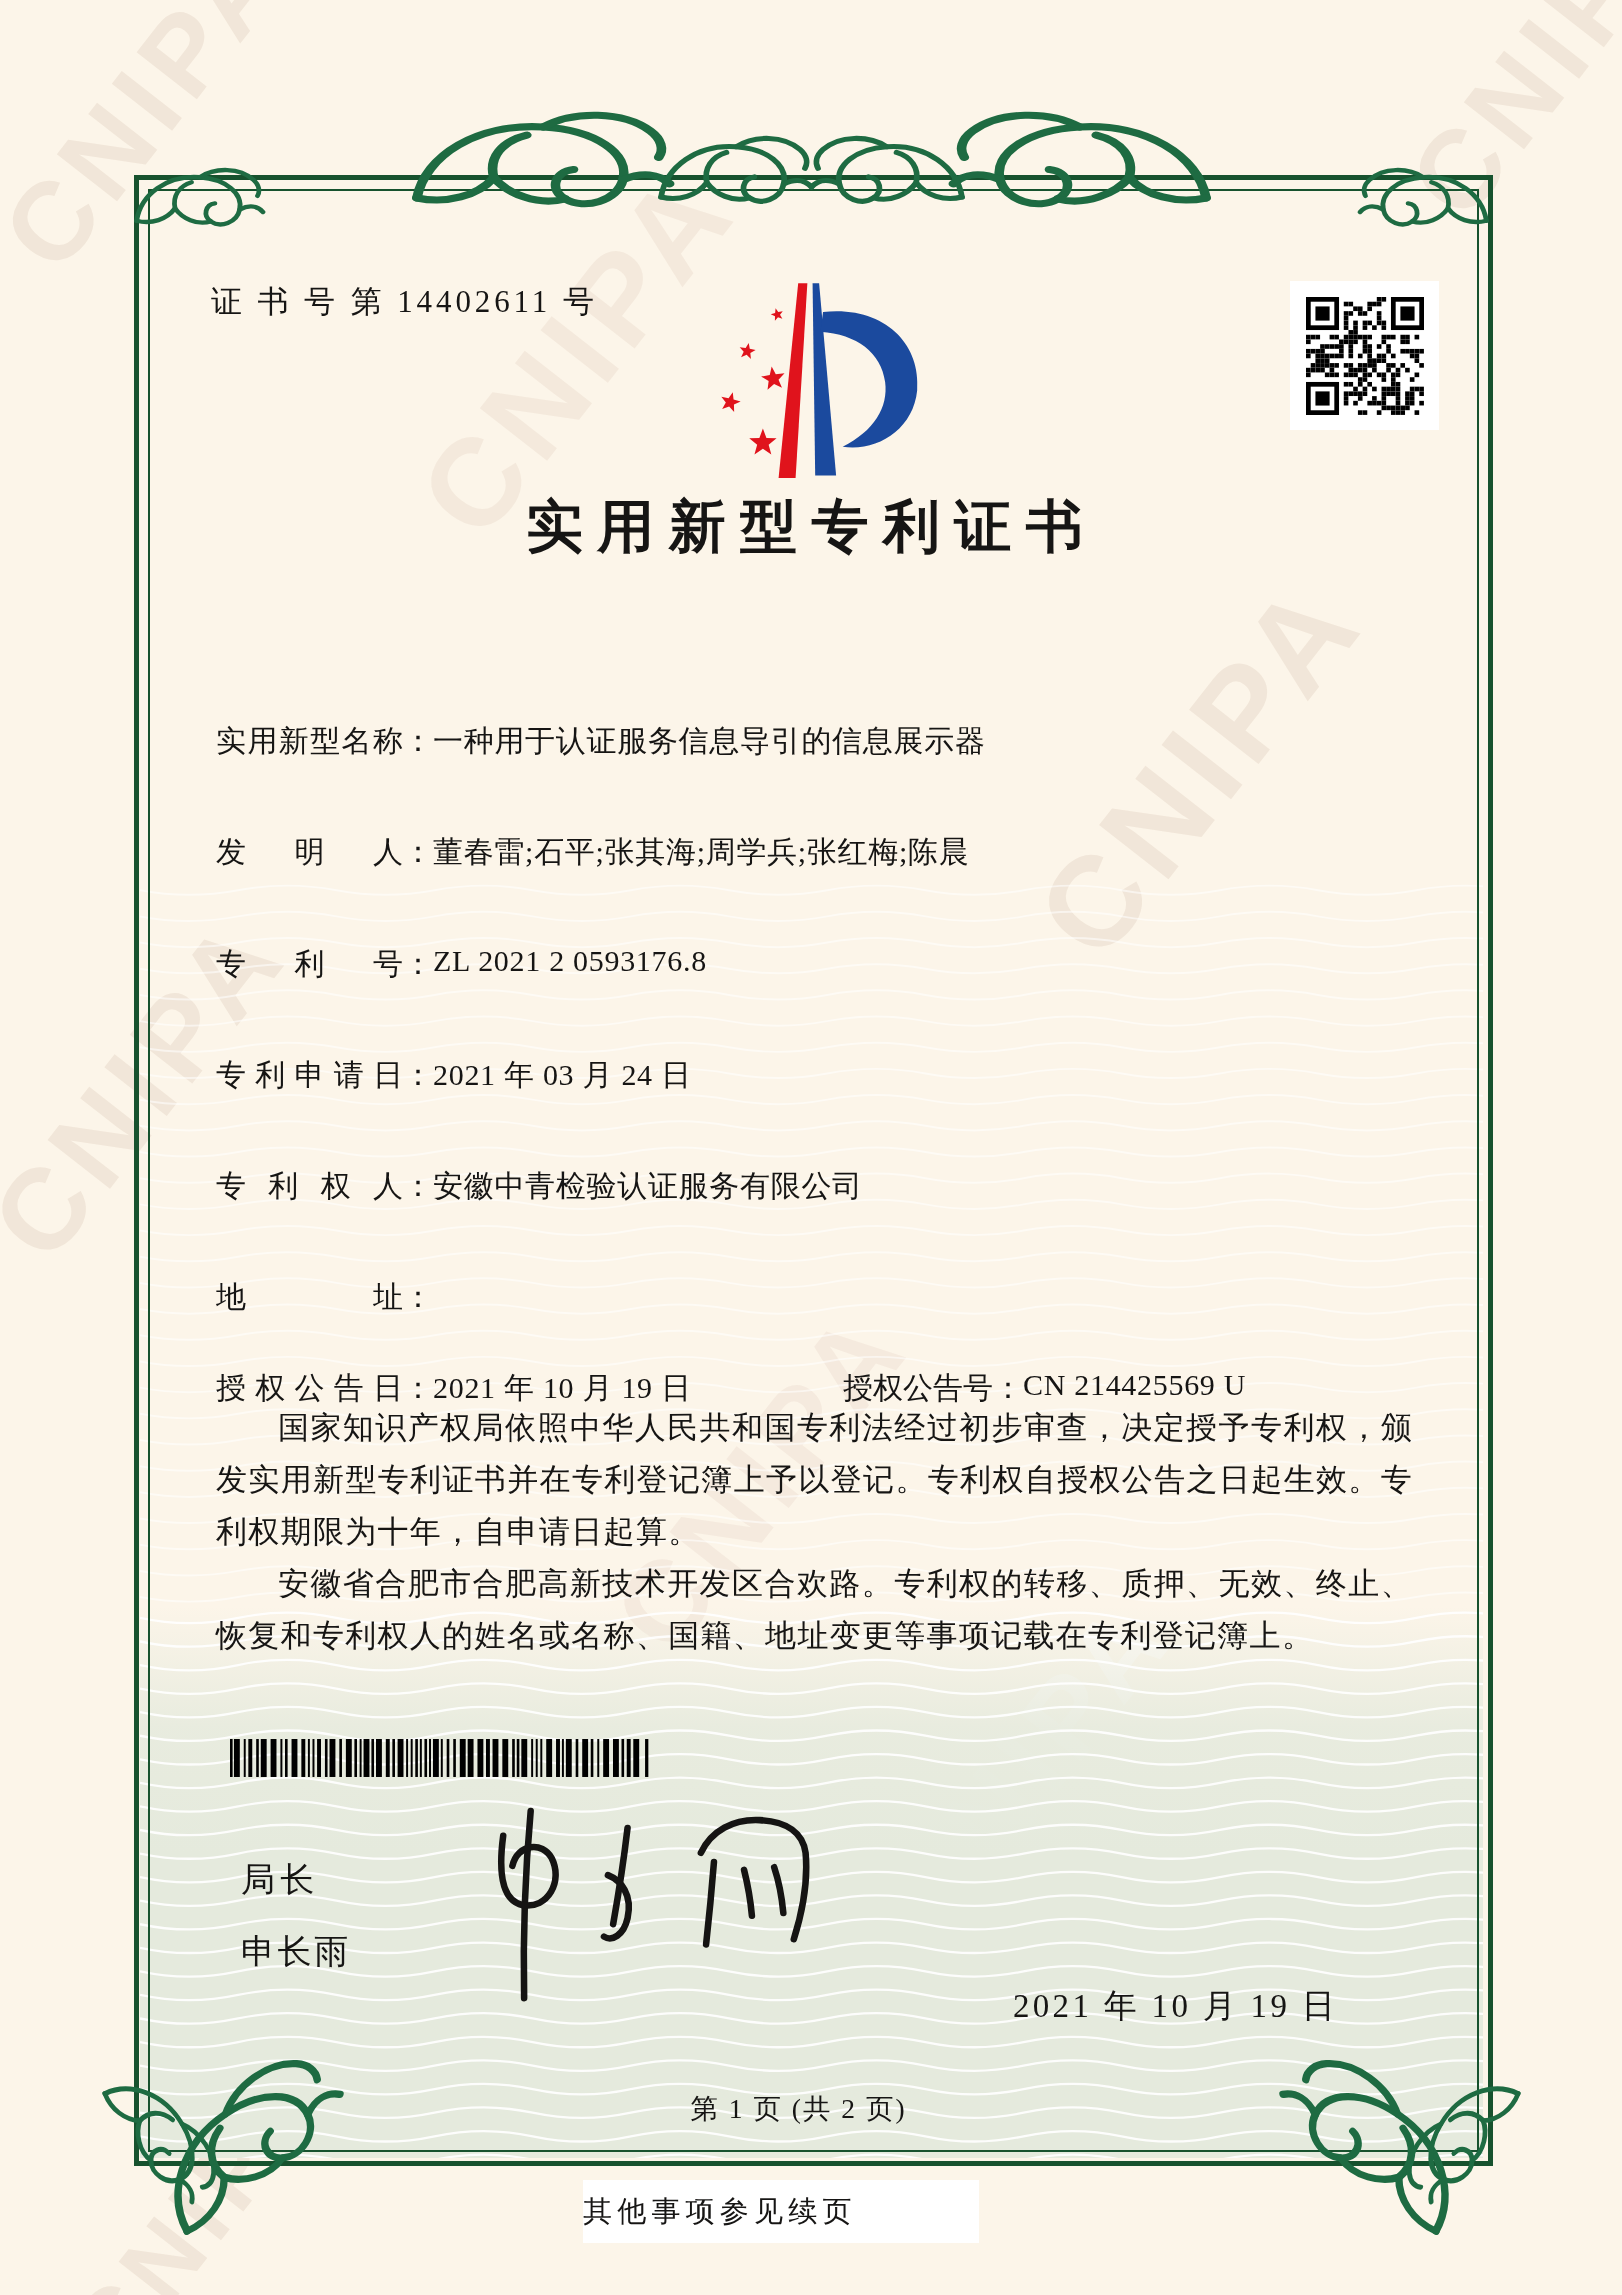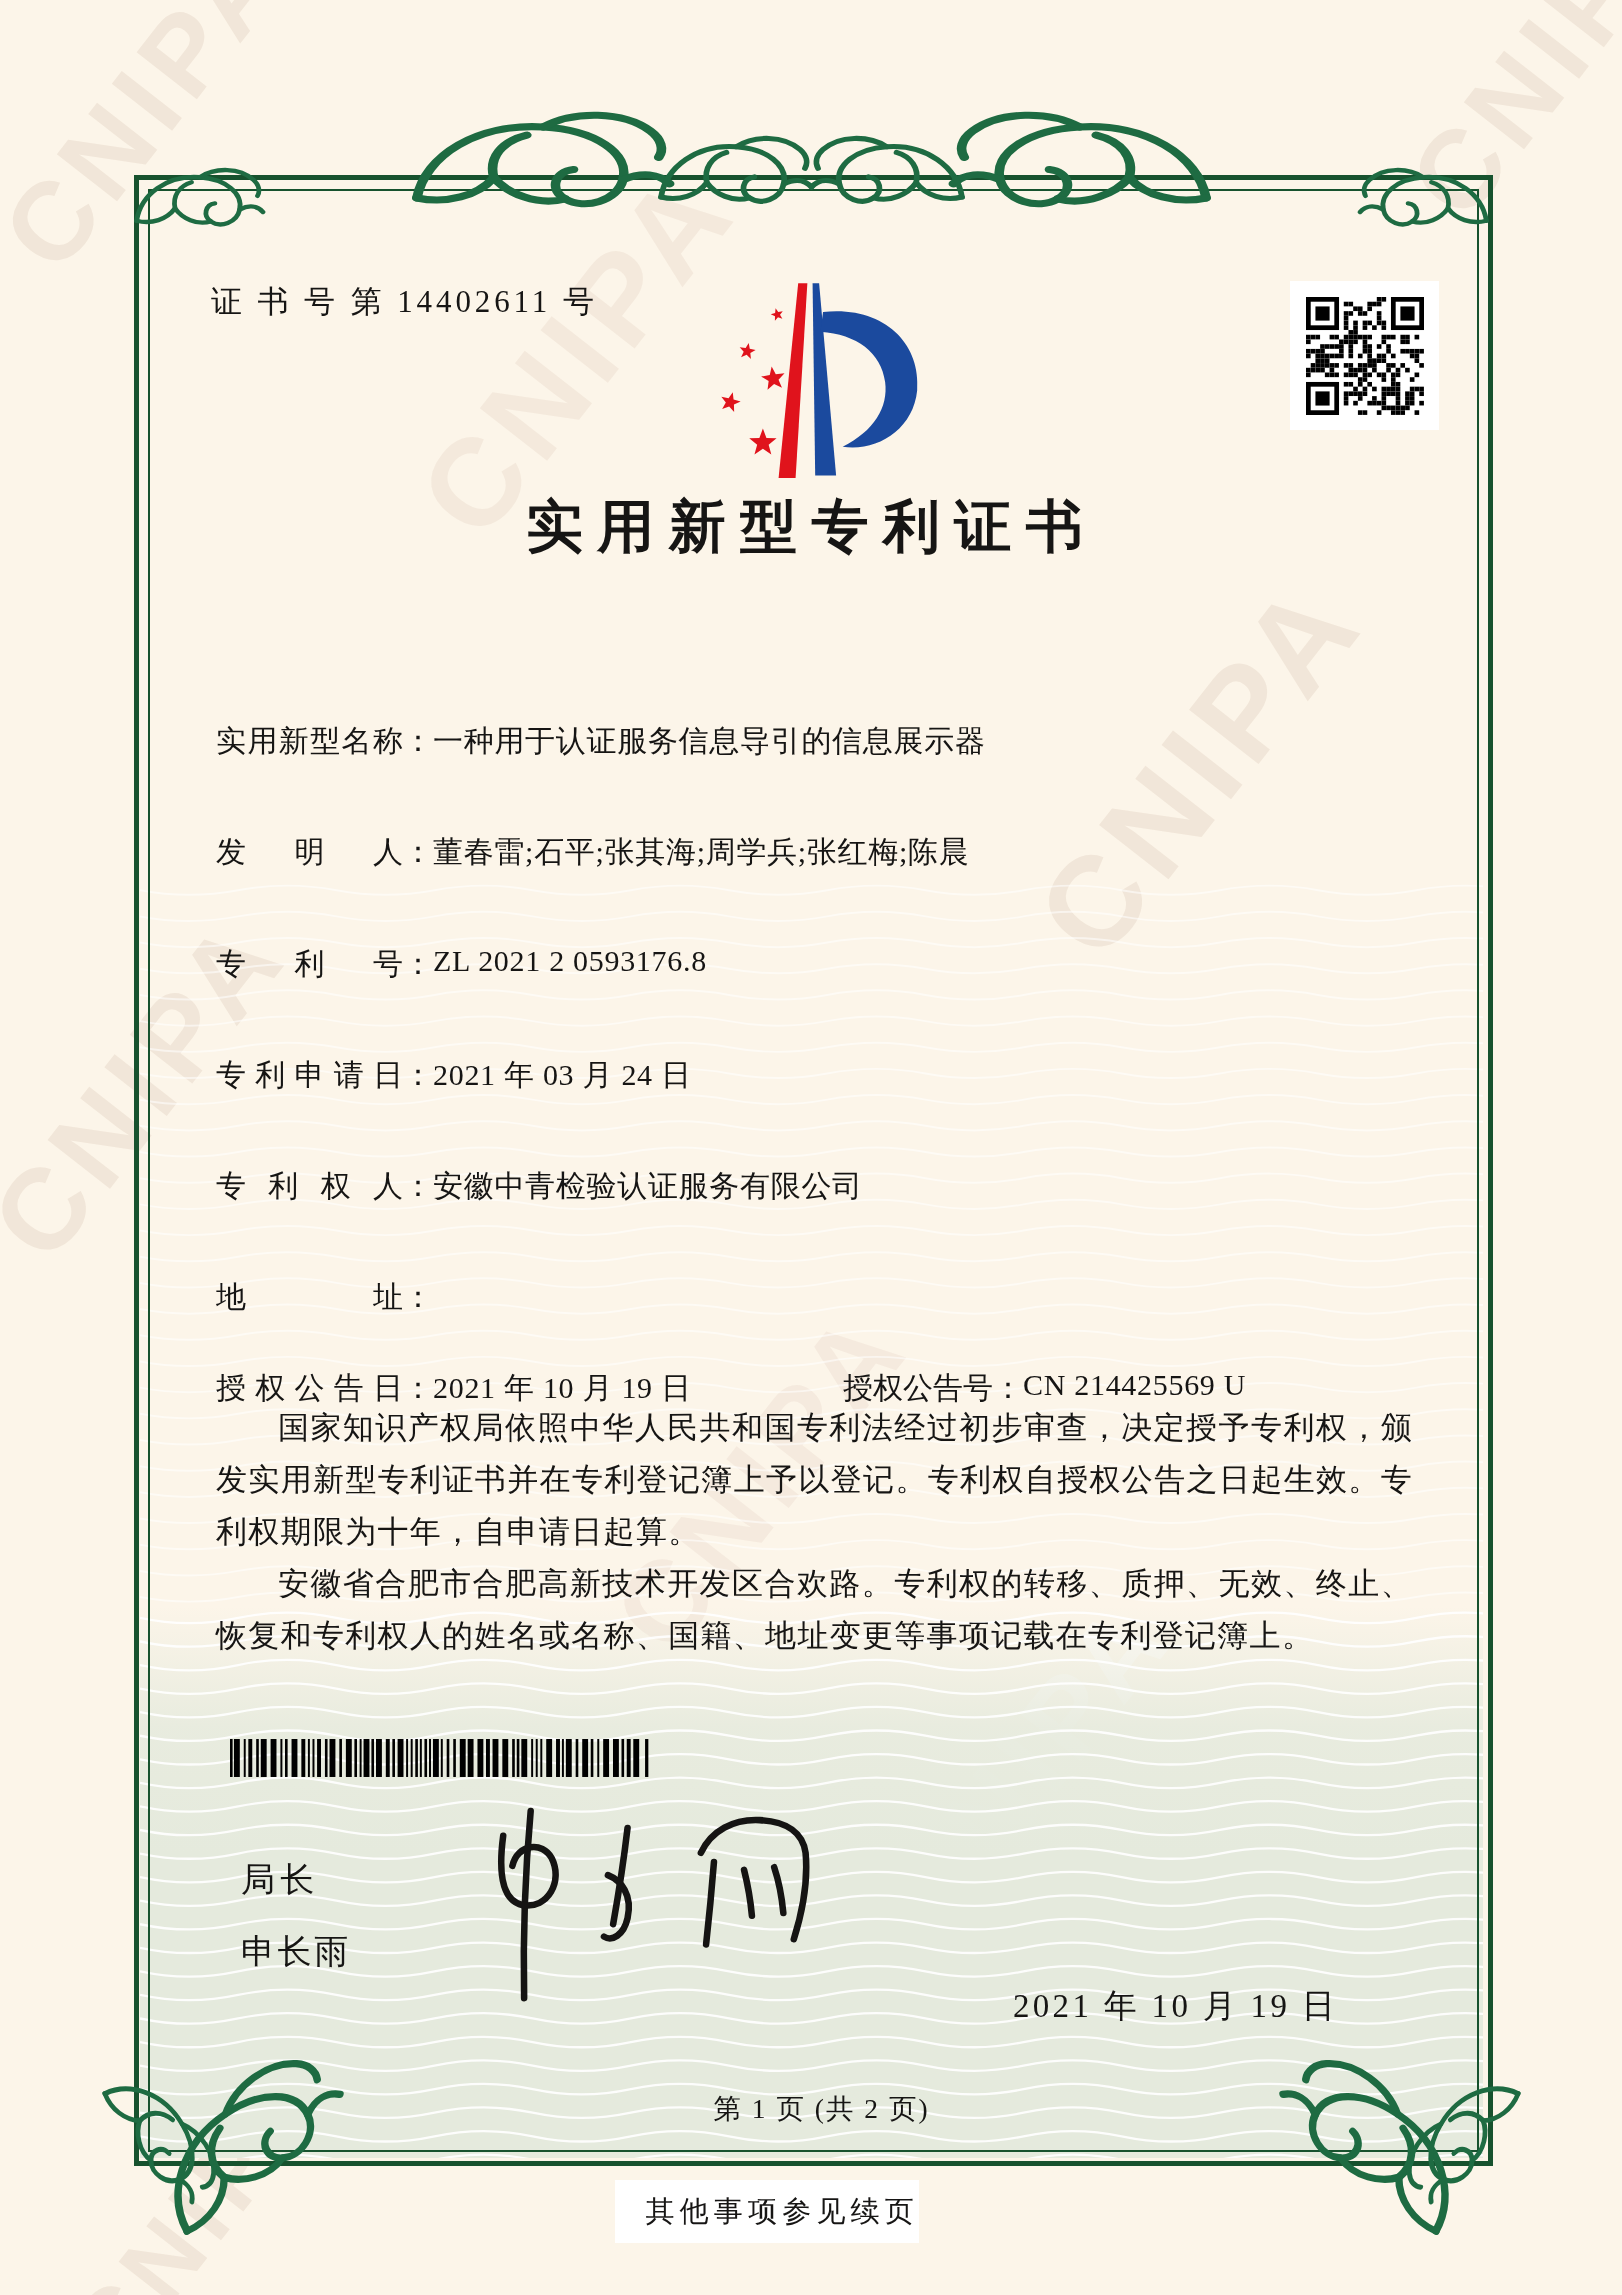--- a/index.html
+++ b/index.html
@@ -65,32 +65,32 @@
   .law-text p{margin:0;text-indent:62px;}
   
   #barcode{position:absolute;left:230px;top:1739px;}
   
   .signer-title{position:absolute;left:241px;top:1857px;font-size:34px;letter-spacing:5.2px;}
   .signer-name{position:absolute;left:241px;top:1929px;font-size:34px;letter-spacing:2.6px;}
   .sig-svg{position:absolute;left:452px;top:1790px;}
   .issue-date{position:absolute;left:1013px;top:1984px;font-size:33px;letter-spacing:3.3px;}
   .page-footer{
     position:absolute;left:0;top:2091px;width:1597px;text-align:center;
-    font-size:27.5px;letter-spacing:2px;padding-left:23px;
+    font-size:27.5px;letter-spacing:2px;
   }
   
   .waveband{position:absolute;left:140px;pointer-events:none;}
   .waveband.lower{
     top:1606px;
     background:linear-gradient(180deg, rgba(229,234,221,0) 0%, rgba(229,234,221,0.85) 22%, #e5eadd 45%);
   }
   
   .cont-strip{
-    position:absolute;left:615px;top:2180px;width:304px;height:63px;background:#ffffff;
-    display:flex;align-items:center;justify-content:flex-end;
+    position:absolute;left:583px;top:2180px;width:396px;height:63px;background:#ffffff;
+    display:flex;align-items:center;justify-content:flex-start;
   }
   .cont-strip span{font-size:29px;letter-spacing:5.2px;}
 </style>
 </head>
 <body>
 
 <span class="wm" style="left:-46px;top:39px;font-size:111px;">CNIPA</span>
 <span class="wm" style="left:1361px;top:-13px;font-size:111px;">CNIPA</span>
 <span class="wm" style="left:366px;top:281px;font-size:124px;color:rgba(207,176,158,0.16);">CNIPA</span>
 <span class="wm" style="left:982px;top:694px;font-size:128px;">CNIPA</span>

